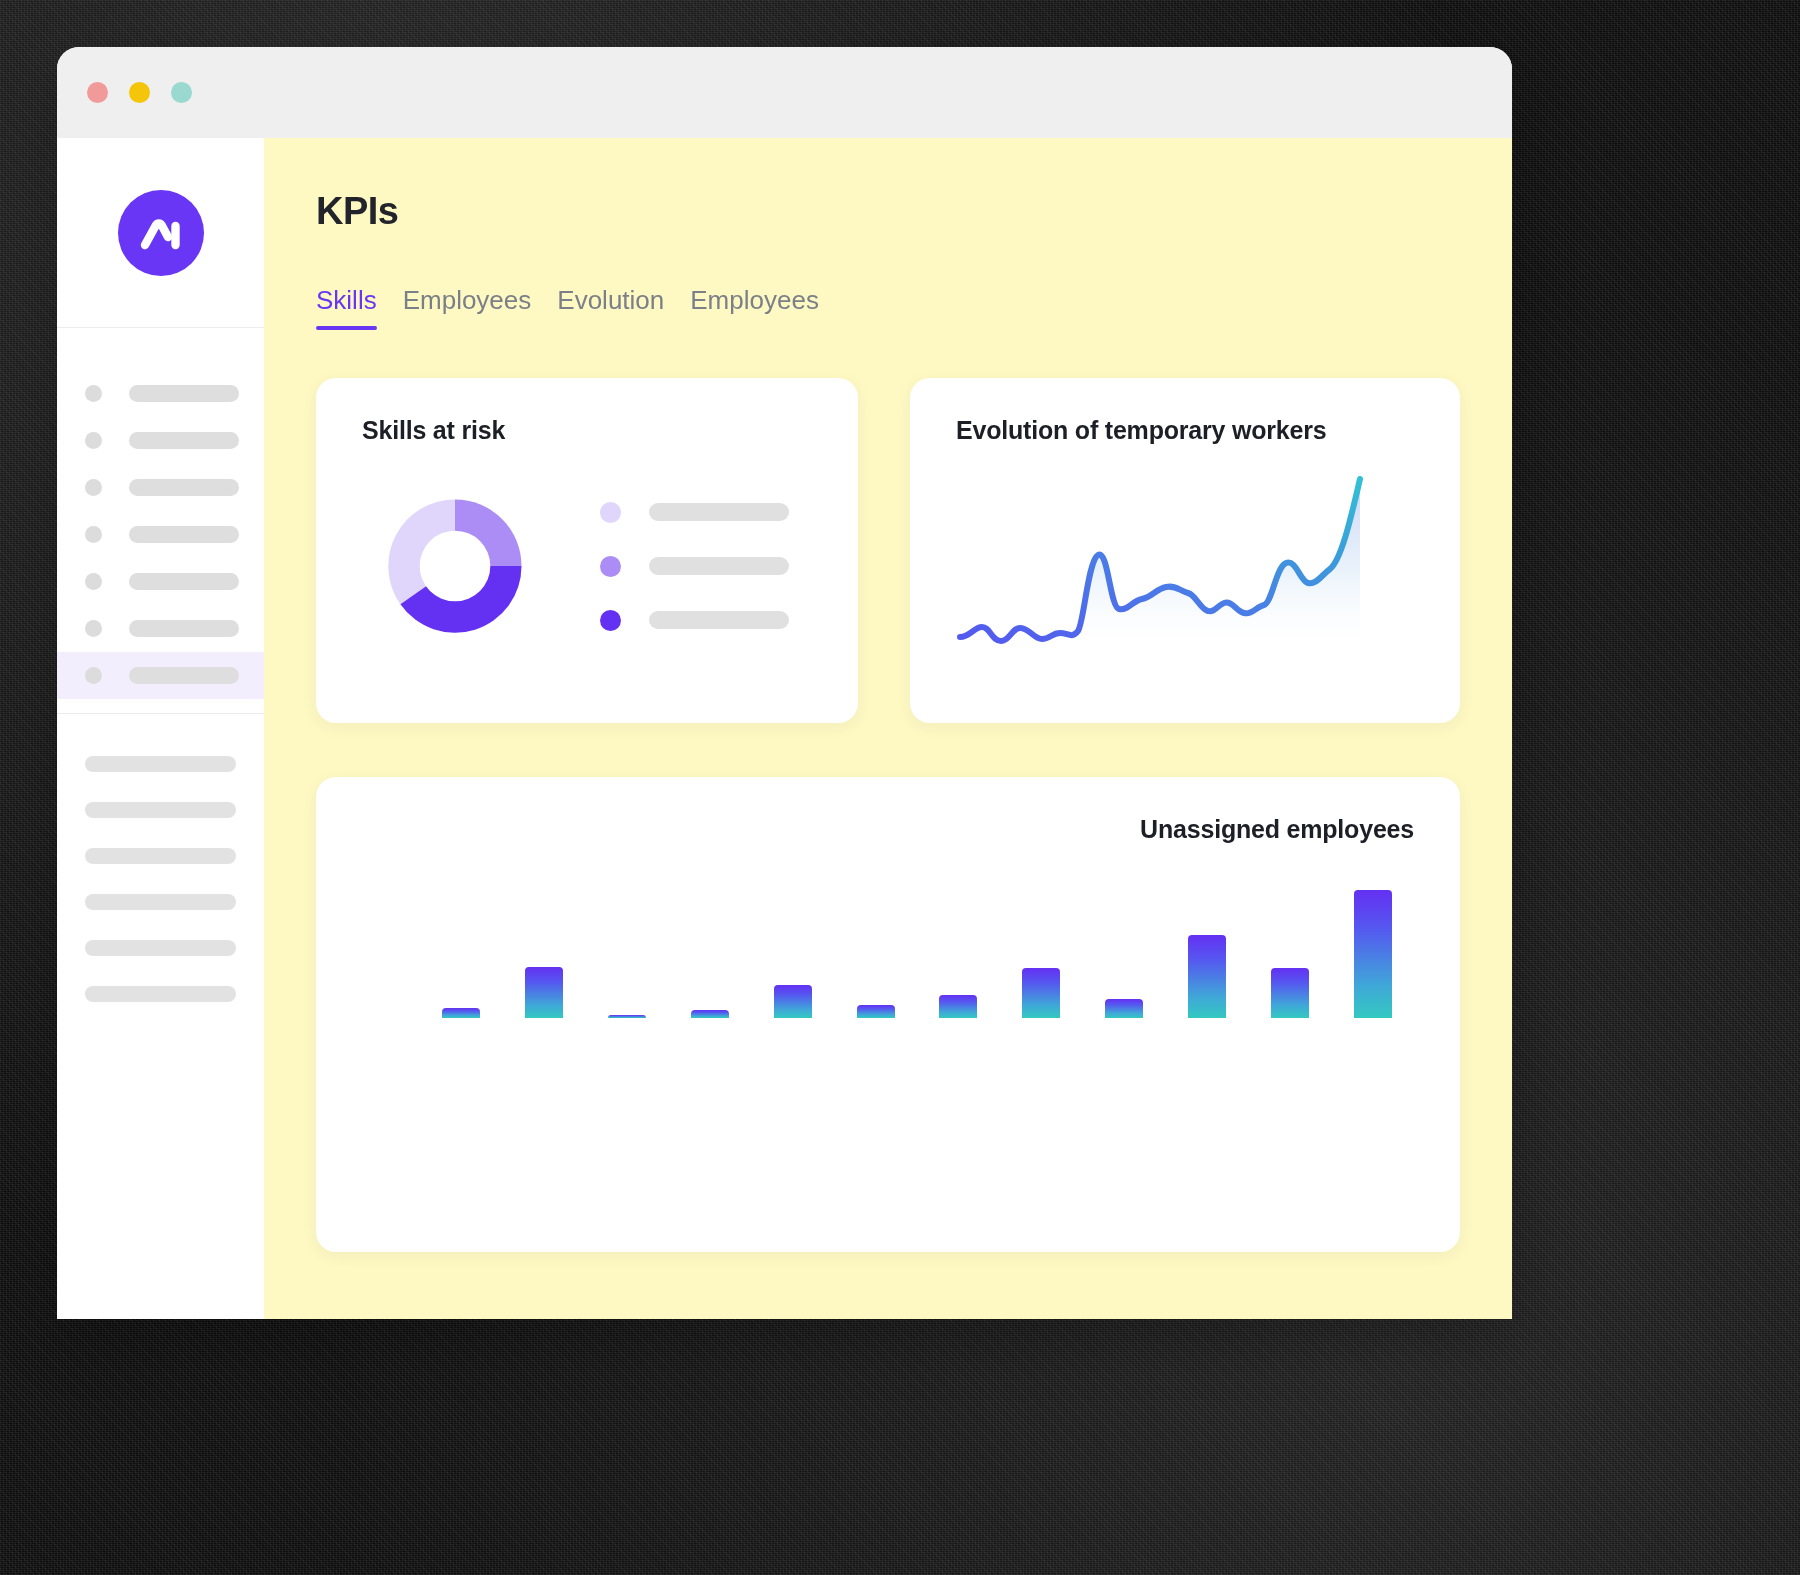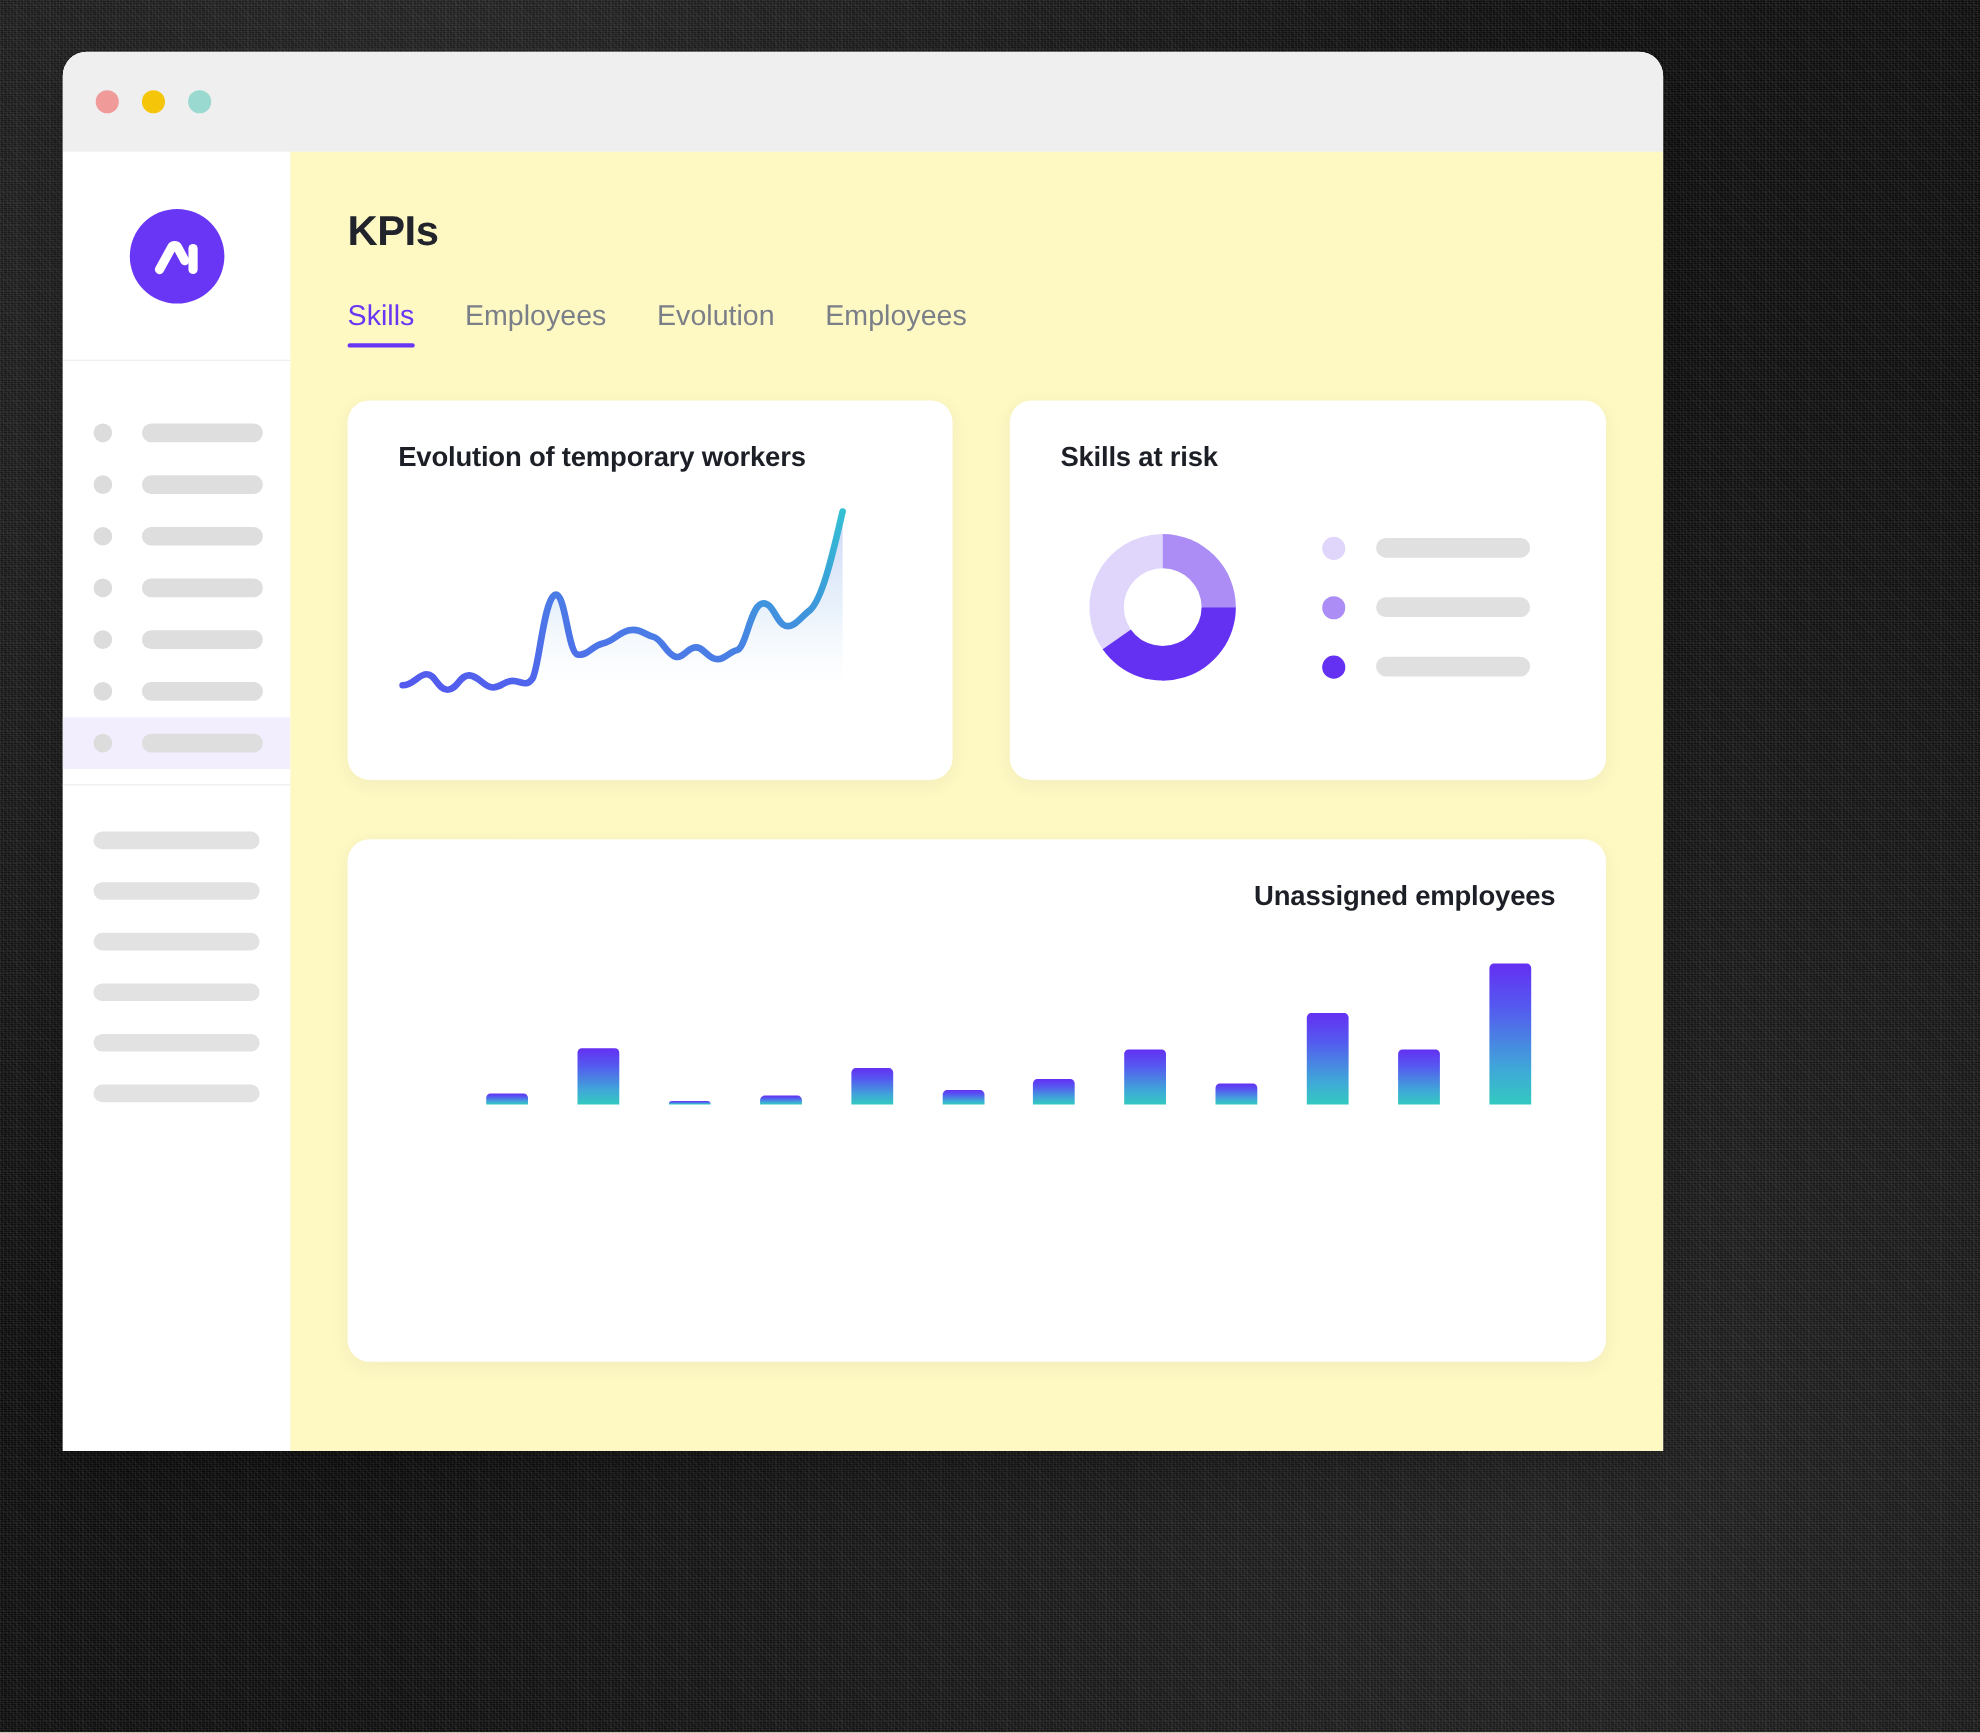--- a/index.html
+++ b/index.html
@@ -122,22 +122,22 @@
   }
   .page-title {
     font-size: 38px;
     font-weight: bold;
     color: #22242b;
     letter-spacing: -0.5px;
   }
 
   .tabs {
     display: flex;
-    gap: 46px;
-    margin-top: 38px;
+    gap: 26px;
+    margin-top: 52px;
     border-bottom: 0;
   }
   .tab {
     font-size: 26px;
     color: #7b7f88;
     padding-bottom: 14px;
     position: relative;
     cursor: pointer;
     white-space: nowrap;
   }
@@ -293,20 +293,51 @@
       <h1 class="page-title">KPIs</h1>
 
       <nav class="tabs">
         <div class="tab active">Skills</div>
         <div class="tab">Employees</div>
         <div class="tab">Evolution</div>
         <div class="tab">Employees</div>
       </nav>
 
       <div class="cards-row">
+
+        <section class="card card-skills">
+          <div class="card-title">Skills at risk</div>
+
+          <div class="skills-body">
+            <svg width="186" height="186" viewBox="0 0 200 200">
+
+              <path d="M 100 100 L 41.3 141.1 A 71.5 71.5 0 0 1 100 28.5 Z" fill="#e0d6fc"></path>
+
+              <path d="M 100 100 L 100 28.5 A 71.5 71.5 0 0 1 171.5 100 Z" fill="#ab8df5"></path>
+
+              <path d="M 100 100 L 171.5 100 A 71.5 71.5 0 0 1 41.3 141.1 Z" fill="#6430f2"></path>
+              <circle cx="100" cy="100" r="38" fill="#ffffff"></circle>
+            </svg>
+
+            <div class="legend">
+              <div class="legend-row">
+                <span class="legend-dot" style="background:#e0d6fc"></span>
+                <span class="legend-bar"></span>
+              </div>
+              <div class="legend-row">
+                <span class="legend-dot" style="background:#ab8df5"></span>
+                <span class="legend-bar"></span>
+              </div>
+              <div class="legend-row">
+                <span class="legend-dot" style="background:#6430f2"></span>
+                <span class="legend-bar"></span>
+              </div>
+            </div>
+          </div>
+        </section>
 
         <section class="card card-evolution">
           <div class="card-title">Evolution of temporary workers</div>
 
           <div class="evo-body">
             <svg width="458" height="200" viewBox="0 0 458 200">
               <defs>
                 <linearGradient id="lineGrad" x1="0" y1="1" x2="1" y2="0">
                   <stop offset="0%" stop-color="#5458ef"></stop>
                   <stop offset="45%" stop-color="#4a7de6"></stop>
@@ -359,51 +390,20 @@
                        C 276 139, 280 150, 288 152
                        C 296 154, 300 146, 308 144
                        C 316 142, 320 106, 330 102
                        C 340 98, 344 120, 352 122
                        C 360 124, 366 114, 374 108
                        C 386 98, 396 52, 404 18"></path>
             </svg>
           </div>
         </section>
 
-        <section class="card card-skills">
-          <div class="card-title">Skills at risk</div>
-
-          <div class="skills-body">
-            <svg width="186" height="186" viewBox="0 0 200 200">
-
-              <path d="M 100 100 L 41.3 141.1 A 71.5 71.5 0 0 1 100 28.5 Z" fill="#e0d6fc"></path>
-
-              <path d="M 100 100 L 100 28.5 A 71.5 71.5 0 0 1 171.5 100 Z" fill="#ab8df5"></path>
-
-              <path d="M 100 100 L 171.5 100 A 71.5 71.5 0 0 1 41.3 141.1 Z" fill="#6430f2"></path>
-              <circle cx="100" cy="100" r="38" fill="#ffffff"></circle>
-            </svg>
-
-            <div class="legend">
-              <div class="legend-row">
-                <span class="legend-dot" style="background:#e0d6fc"></span>
-                <span class="legend-bar"></span>
-              </div>
-              <div class="legend-row">
-                <span class="legend-dot" style="background:#ab8df5"></span>
-                <span class="legend-bar"></span>
-              </div>
-              <div class="legend-row">
-                <span class="legend-dot" style="background:#6430f2"></span>
-                <span class="legend-bar"></span>
-              </div>
-            </div>
-          </div>
-        </section>
-
       </div>
 
       <section class="card-unassigned">
         <div class="card-title">Unassigned employees</div>
 
         <div class="bars" style="height: 32%;">
           <div class="bar-slot" style="height: 53%;">
               <div class="bar" style="height: 15%;"></div>
             </div>
           <div class="bar-slot" style="height: 45%;">

